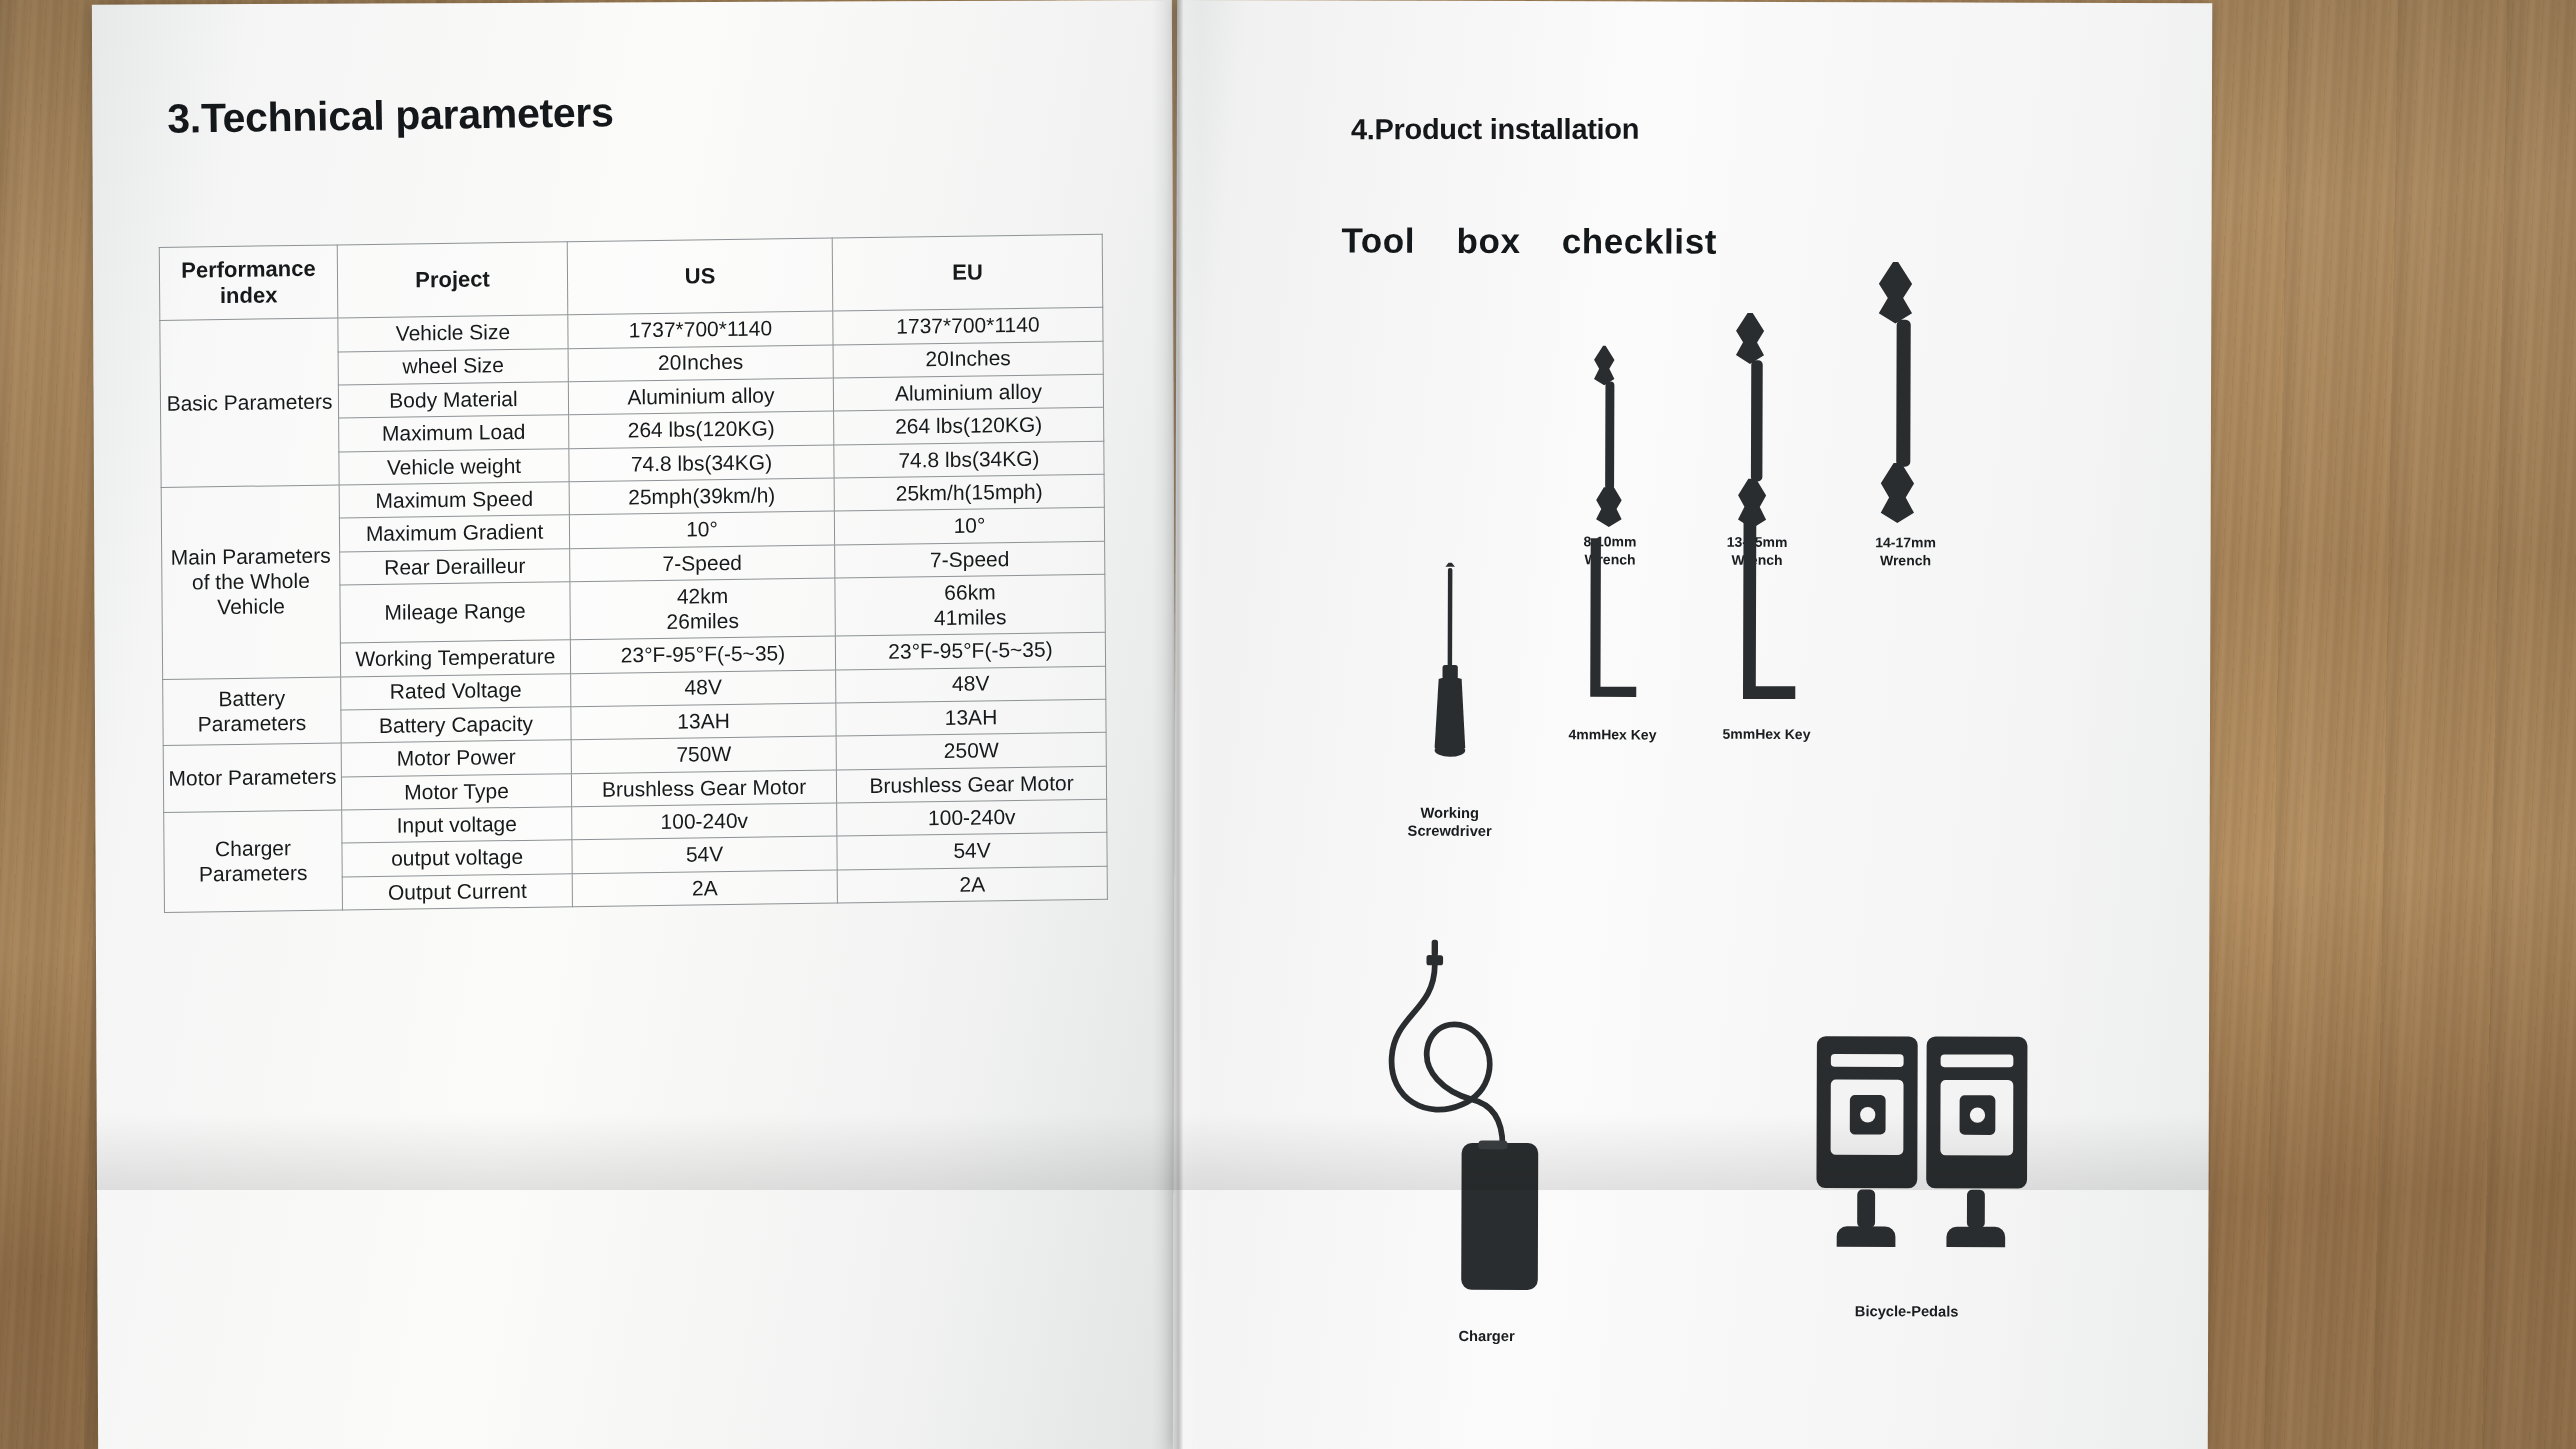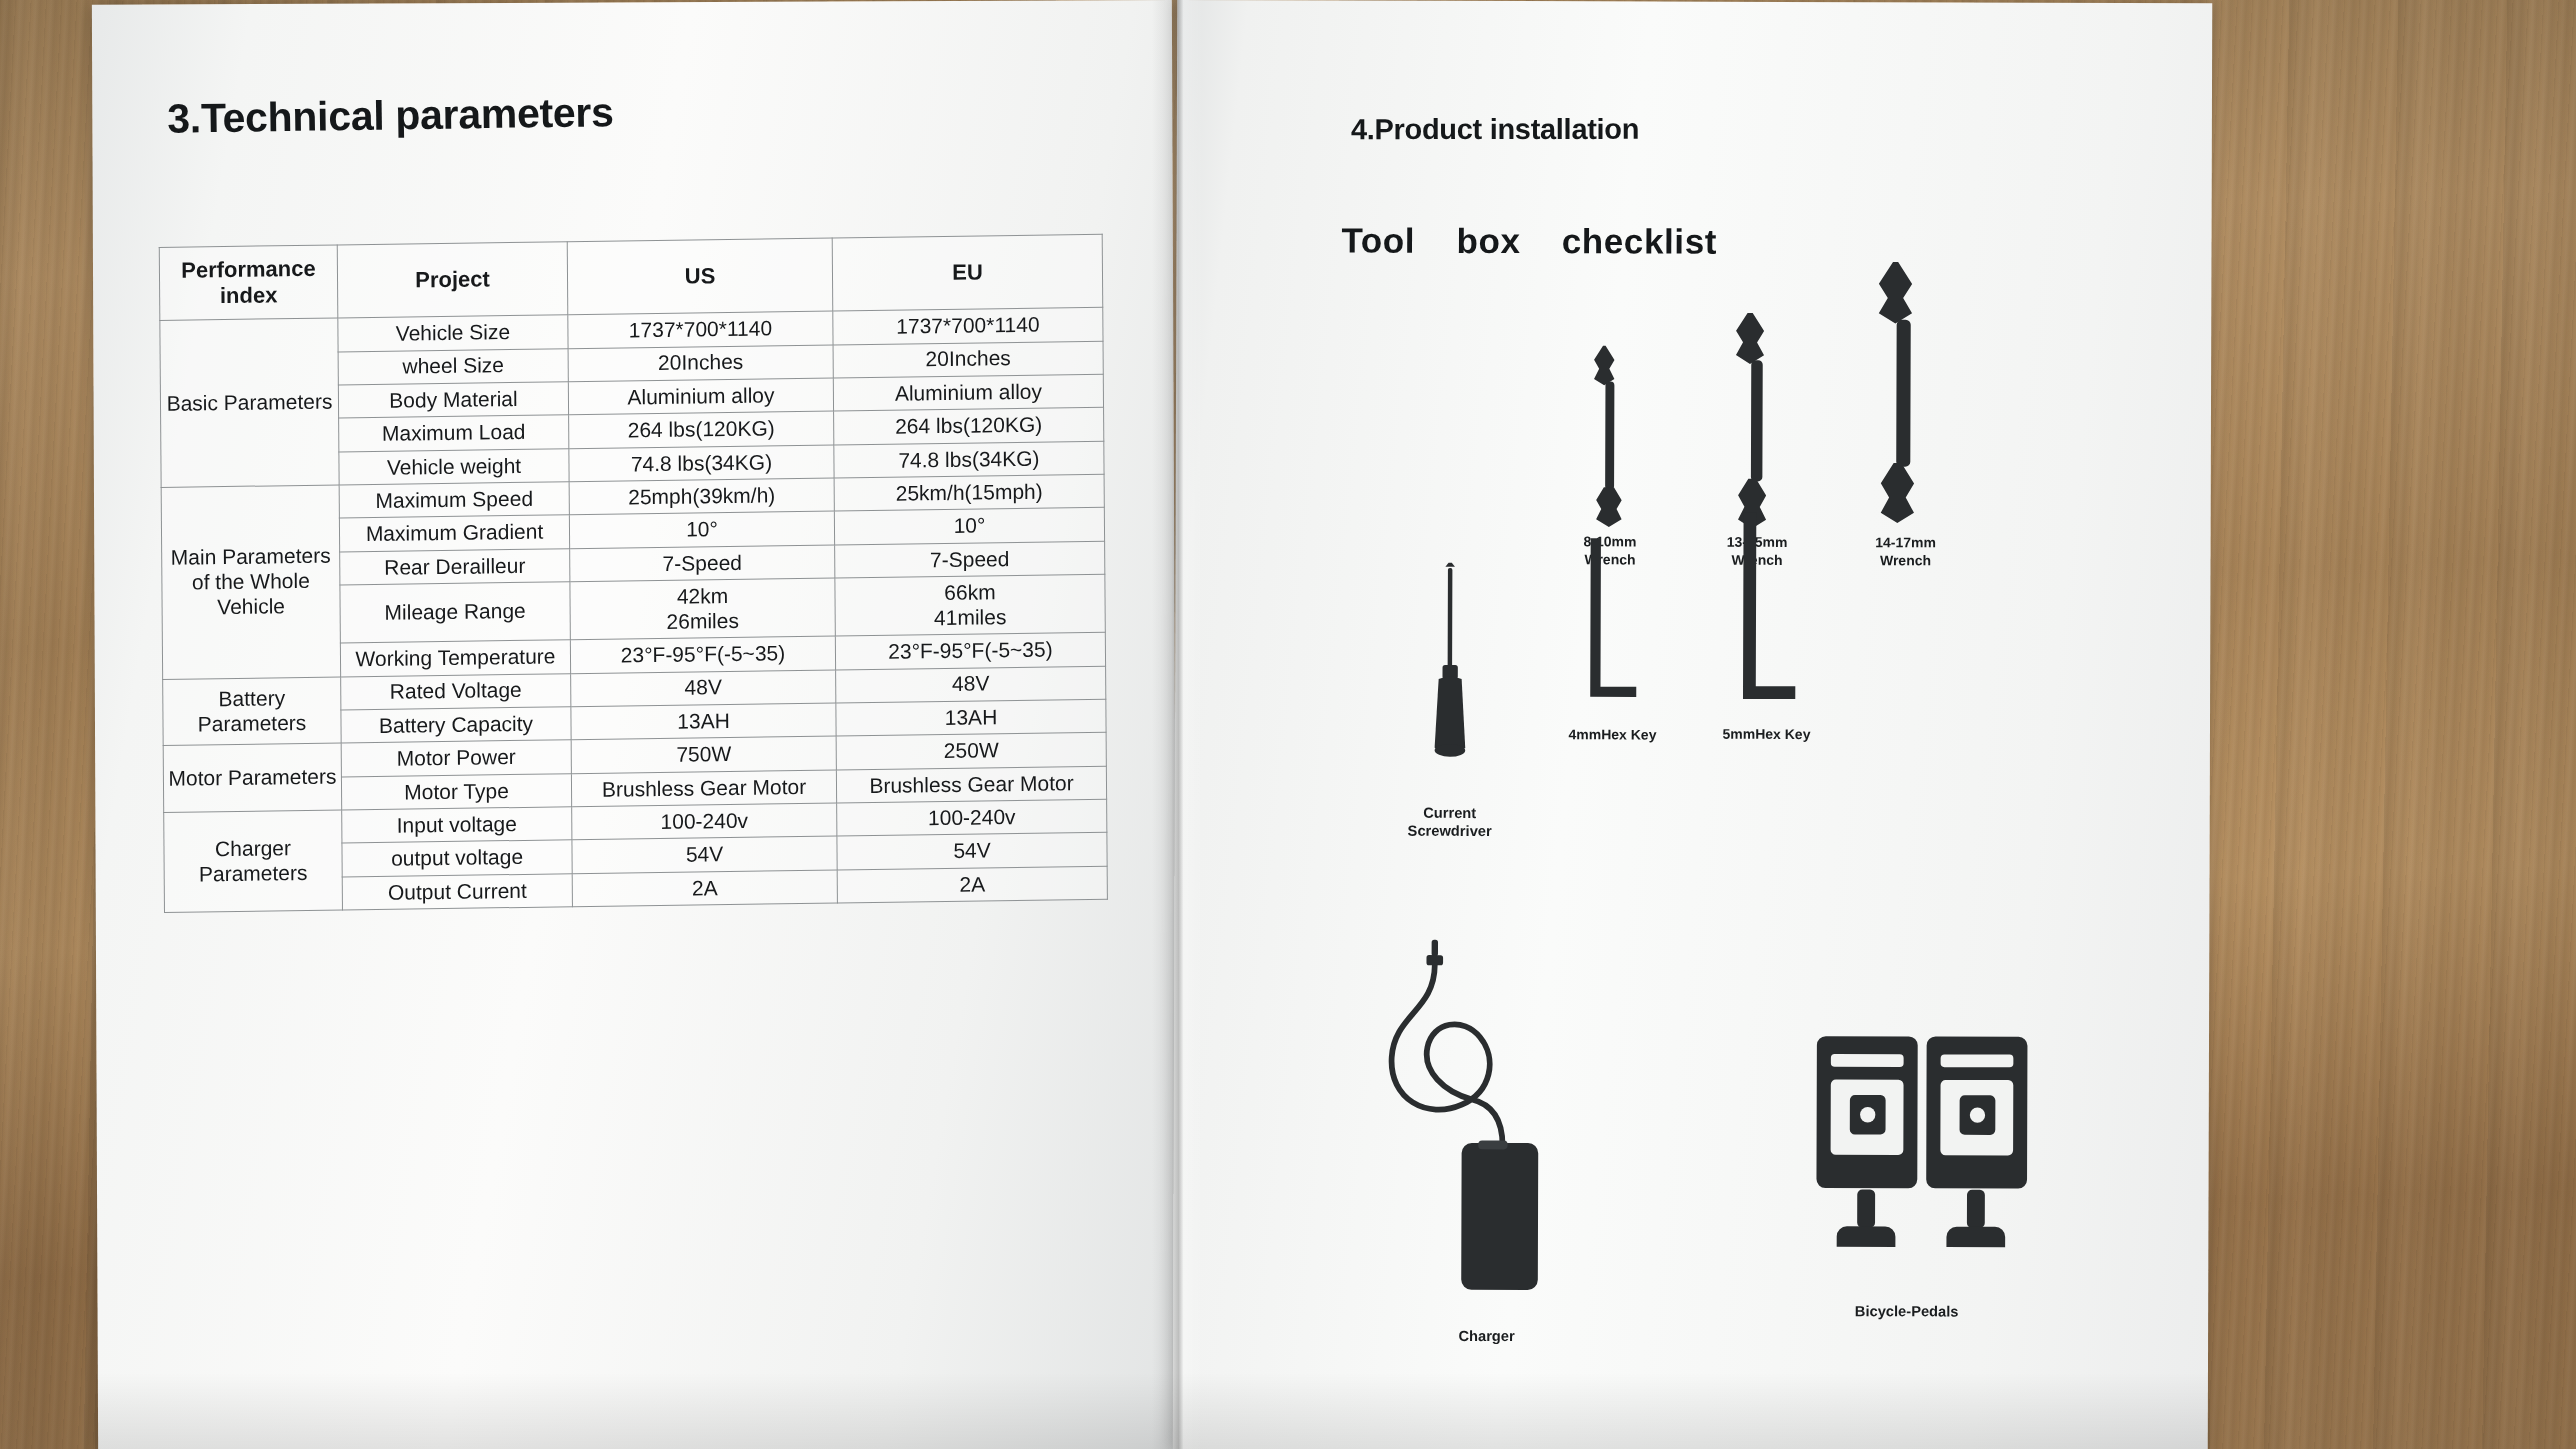--- a/index.html
+++ b/index.html
@@ -40,21 +40,21 @@
     background: radial-gradient(ellipse at 50% 45%, rgba(255,255,255,0.10) 0%, rgba(0,0,0,0.0) 45%, rgba(0,0,0,0.22) 100%);
     pointer-events: none;
   }
 
   
   #booklet {
     position: absolute;
     left: 95px;
     top: 0px;
     width: 2115px;
-    height: 1449px;
+    height: 1190px;
   }
   .page {
     position: absolute;
     top: 0;
     height: 1449px;
     background: #f2f3f2;
   }
   #page-left {
     left: 0;
     width: 1080px;
@@ -322,21 +322,21 @@
     <div class="tool" style="left:192px; top:562px; width:166px;">
       <div class="art">
         <svg width="166" height="236" viewBox="0 0 260 370">
           <rect class="ink" x="126" y="8" width="7" height="160" rx="3"></rect>
           <polygon class="ink" points="122,6 137,6 132,0 127,0"></polygon>
           <rect class="ink" x="118" y="160" width="24" height="22" rx="4"></rect>
           <path class="ink" d="M112 182 q18 -8 36 0 l6 108 q-24 14 -48 0 z"></path>
           <ellipse class="ink" cx="130" cy="294" rx="24" ry="10"></ellipse>
         </svg>
       </div>
-      <div class="caption">Current
+      <div class="caption">Working
 Screwdriver</div>
     </div>
 
     <div class="tool" style="left:358px; top:339px; width:153px;">
       <div class="art">
         <svg width="153" height="192" viewBox="0 0 240 300">
           <path class="ink" d="M108 8 l-14 22 8 14 -8 16 16 10 16 -10 -8 -16 8 -14 -14 -22 z"></path>
           <rect class="ink" x="112" y="64" width="14" height="170" rx="6"></rect>
           <path class="ink" d="M110 230 l-12 20 8 14 -8 16 20 12 20 -12 -8 -16 8 -14 -12 -20 z"></path>
         </svg>

